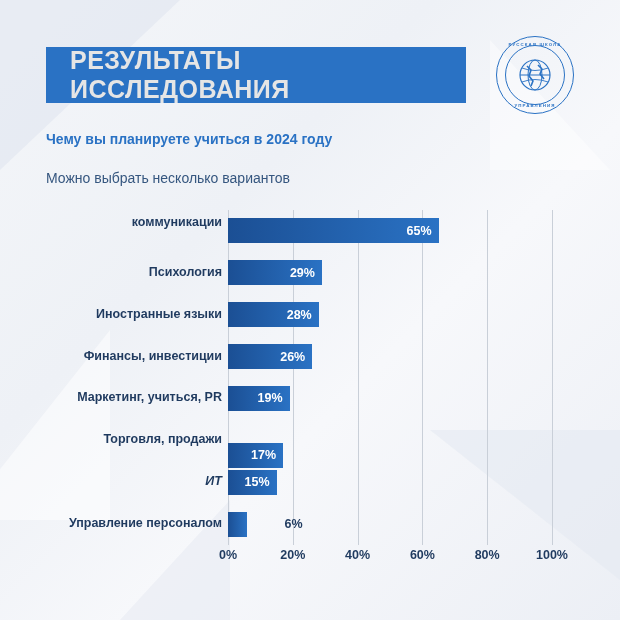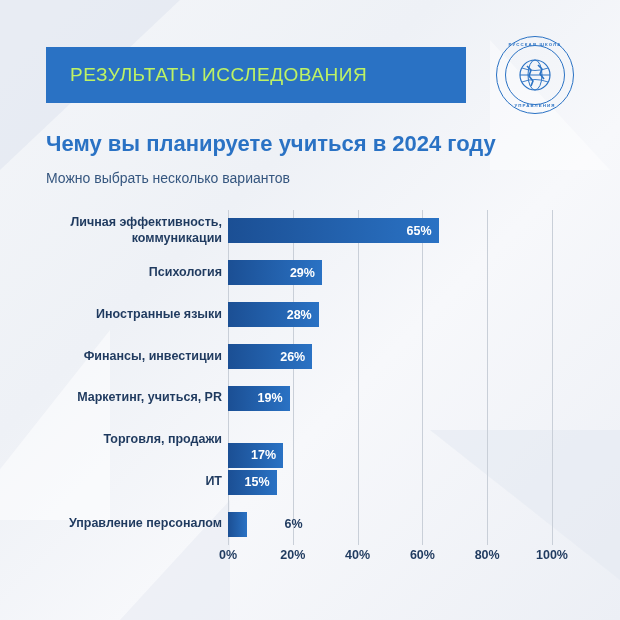--- a/index.html
+++ b/index.html
@@ -67,23 +67,23 @@
     top: 47px;
     width: 420px;
     height: 56px;
     background: #2a72c4;
     display: flex;
     align-items: center;
     padding-left: 24px;
     box-sizing: border-box;
   }
   #header-title {
-    color: #bef264;
-    font-size: 19px;
-    font-weight: normal;
+    color: #e5e5e5;
+    font-size: 25px;
+    font-weight: bold;
     letter-spacing: 0.5px;
   }
 
   
   #logo {
     position: absolute;
     right: 46px;
     top: 36px;
     width: 78px;
     height: 78px;
@@ -121,21 +121,21 @@
     font-weight: bold;
   }
   #logo .logo-top-text { top: 6px; }
   #logo .logo-bottom-text { bottom: 6px; }
 
   
   #subtitle {
     position: absolute;
     left: 46px;
     top: 131px;
-    font-size: 22px;
+    font-size: 14px;
     font-weight: bold;
     color: #2a72c4;
   }
   #note {
     position: absolute;
     left: 46px;
     top: 170px;
     font-size: 14px;
     color: #35567f;
   }
@@ -285,29 +285,28 @@
         </div>
         <div class="bar" style="top: 259.688px; left: 0px; width: 48.6px;">
           <span class="bar-value">15%</span>
         </div>
         <div class="bar small" style="top: 301.562px; left: 0px; width: 19.44px;">
           <span class="bar-value">6%</span>
         </div>
       </div>
     <div id="labels">
         <div class="cat-label" style="top: 4.9375px;">
-          <div>Личная эффективность,</div>
           <div>коммуникации</div>
         </div>
         <div class="cat-label" style="top: 54.8125px;">Психология</div>
         <div class="cat-label" style="top: 138.562px;">Финансы, инвестиции</div>
         <div class="cat-label" style="top: 96.6875px;">Иностранные языки</div>
         <div class="cat-label" style="top: 180.438px;">Маркетинг, учиться, PR</div>
         <div class="cat-label" style="top: 222.312px;">Торговля, продажи</div>
-        <div class="cat-label" style="top: 264.188px;">ИТ</div>
+        <div class="cat-label" style="top: 264.188px; font-style: italic;">ИТ</div>
         <div class="cat-label" style="top: 306.062px;">Управление персоналом</div>
       </div>
     <div id="xaxis">
         <div class="xtick" style="left: 0px;">0%</div>
         <div class="xtick" style="left: 64.8px;">20%</div>
         <div class="xtick" style="left: 129.6px;">40%</div>
         <div class="xtick" style="left: 194.4px;">60%</div>
         <div class="xtick" style="left: 259.2px;">80%</div>
         <div class="xtick" style="left: 324px;">100%</div>
       </div>

